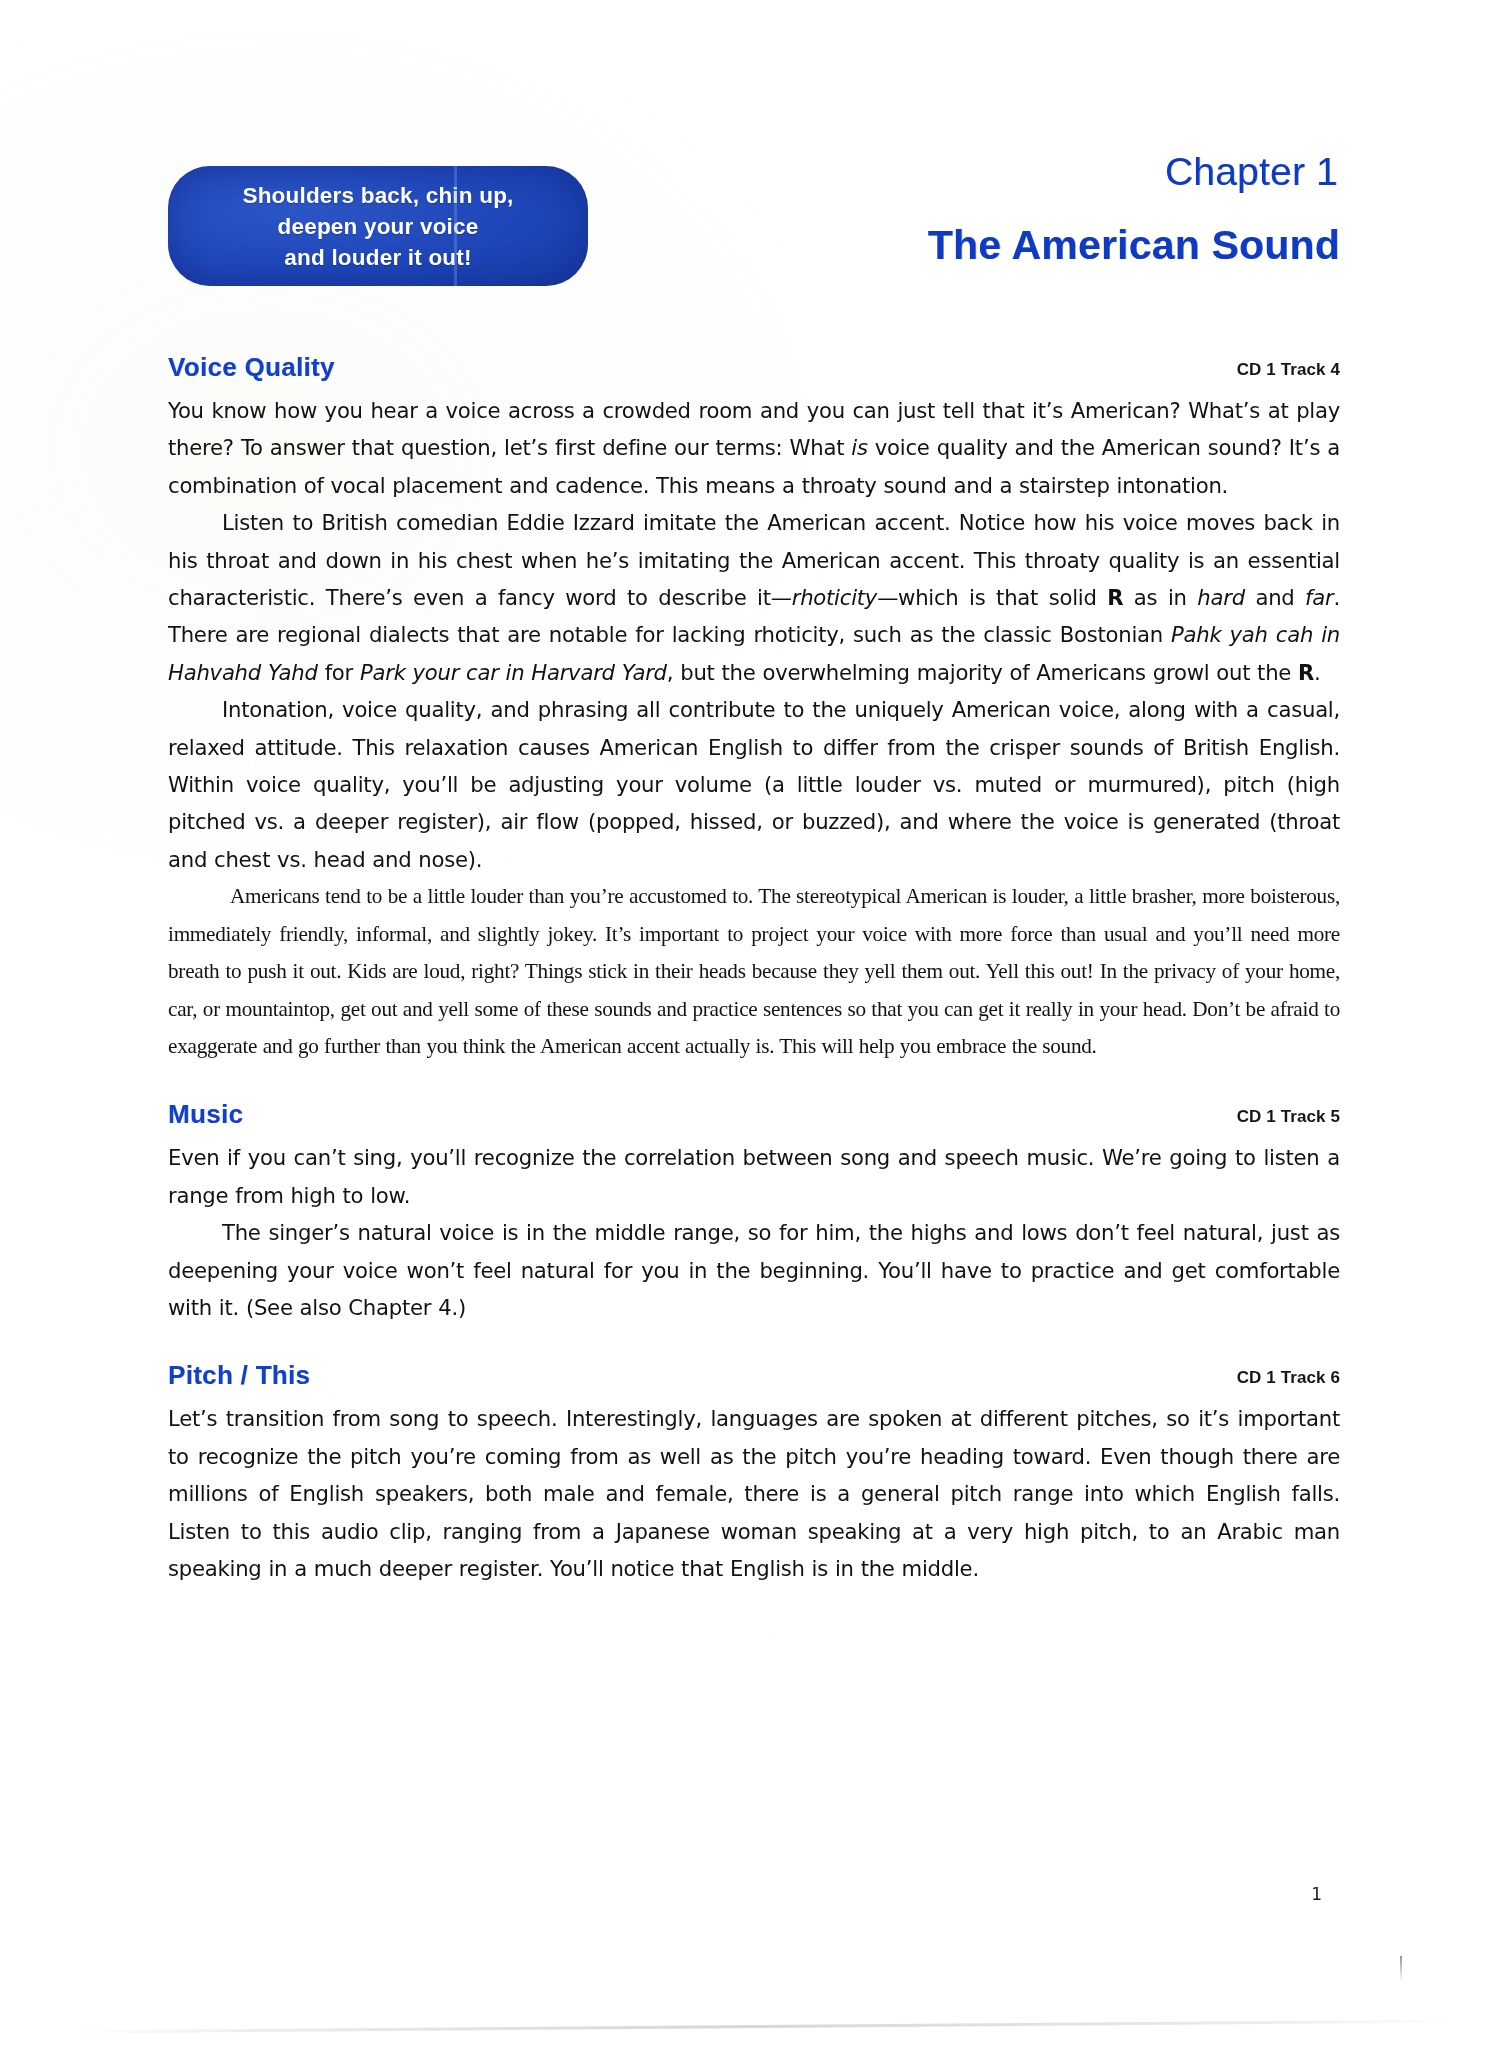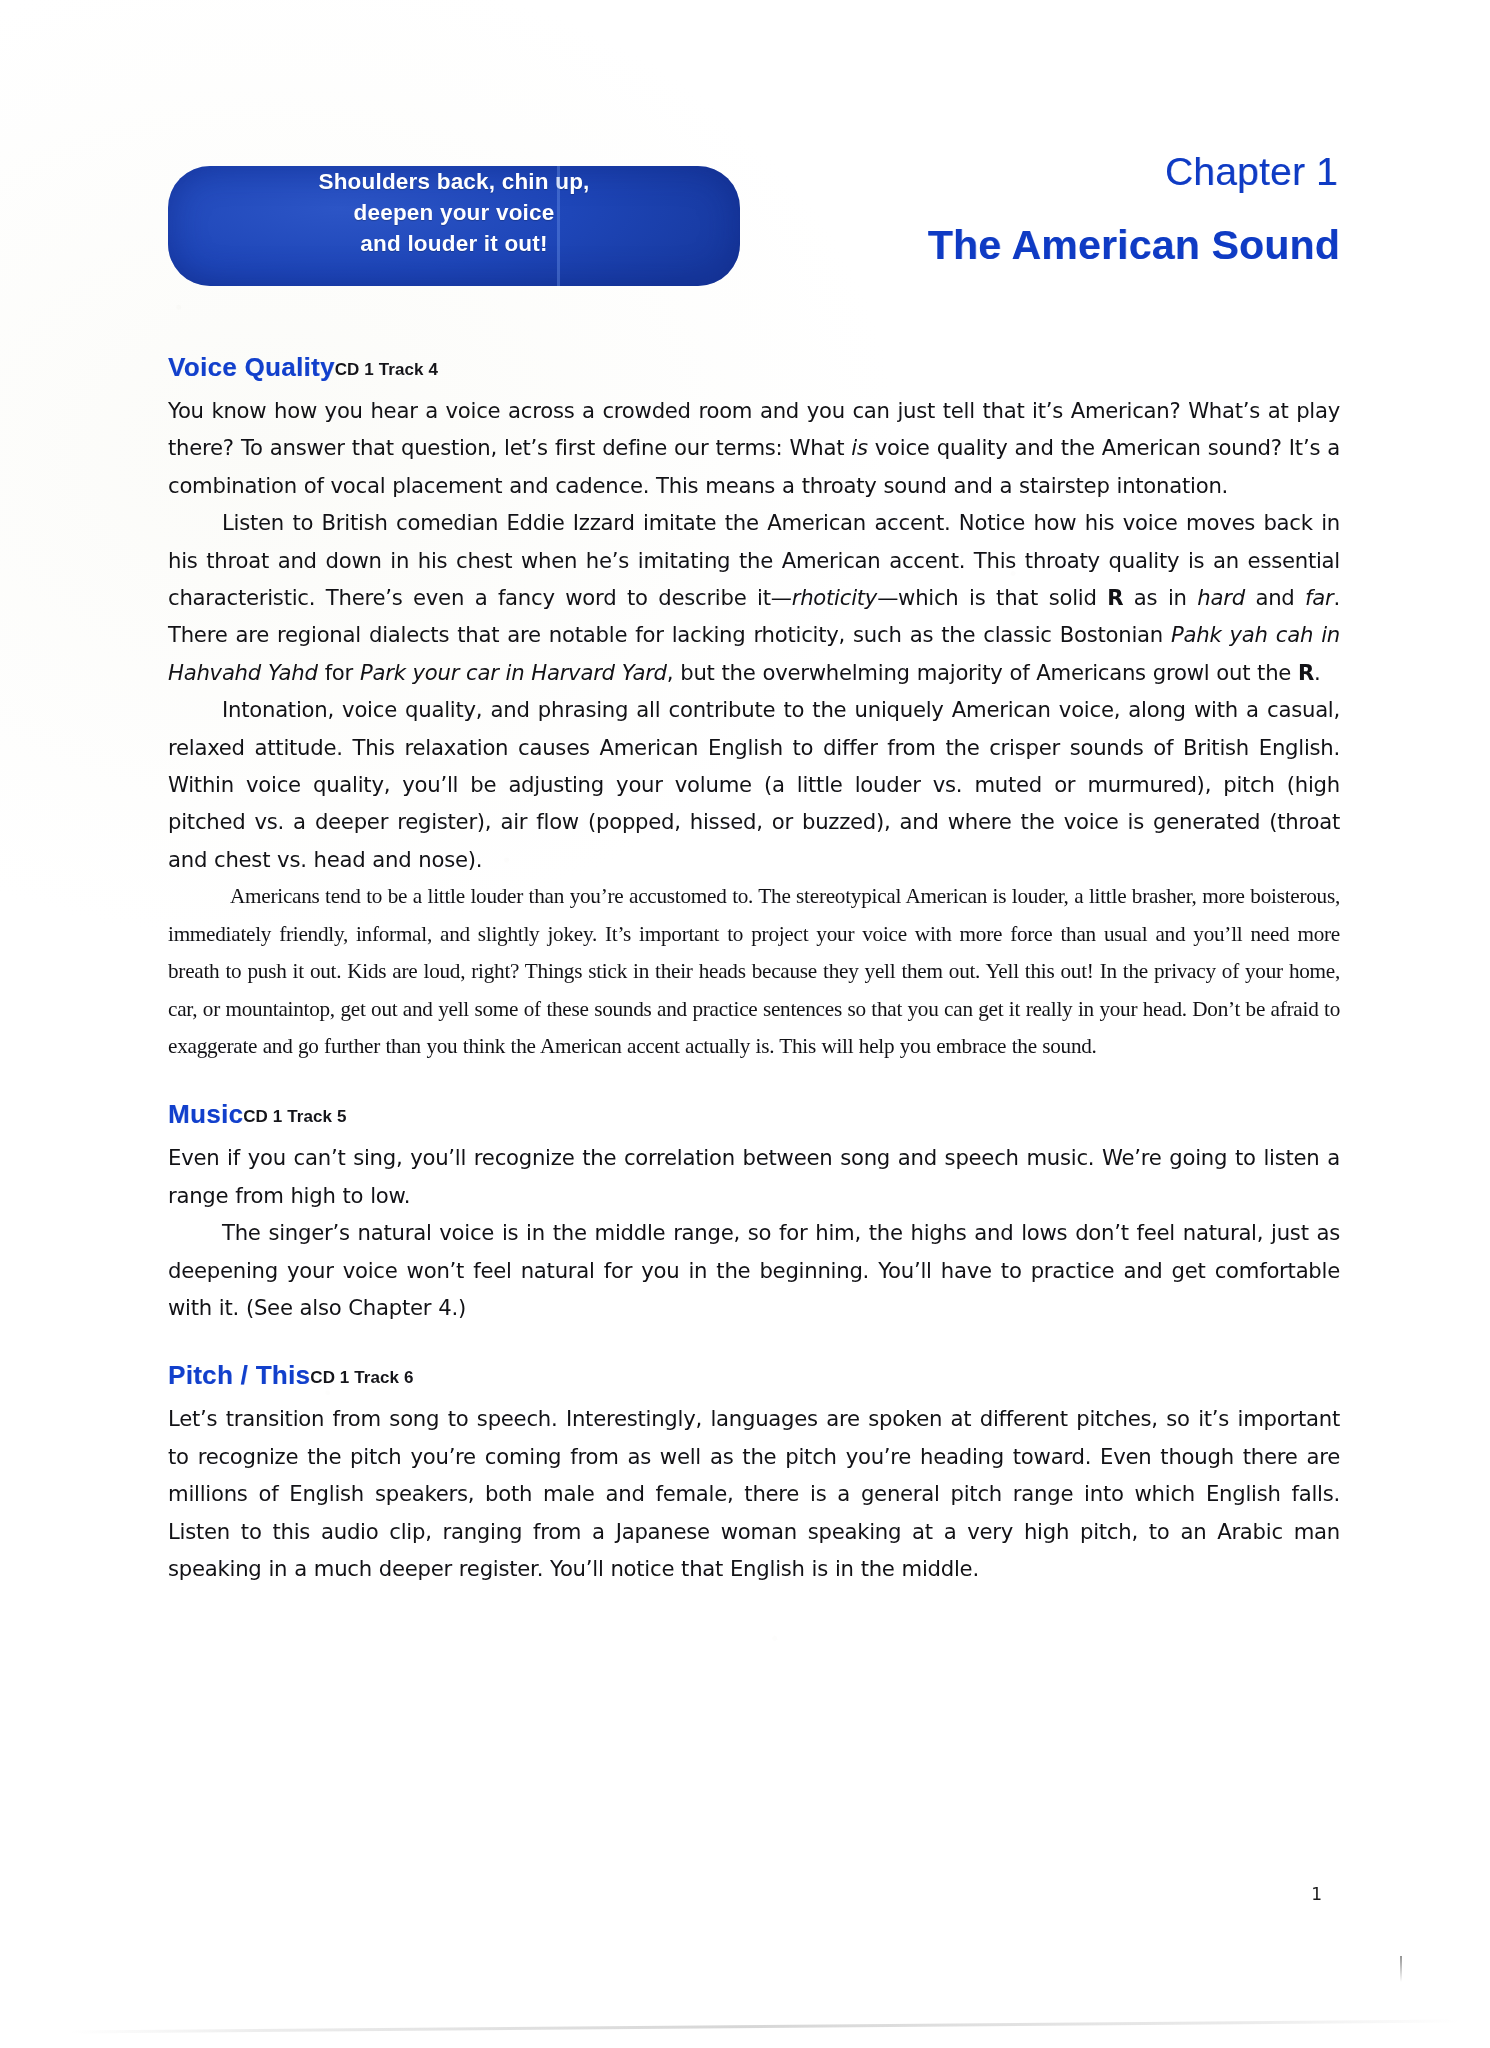--- a/index.html
+++ b/index.html
@@ -76,30 +76,30 @@
   
   .header {
     position: relative;
     height: 180px;
     margin-top: 150px;
   }
   .callout {
     position: absolute;
     left: 0;
     top: 16px;
-    width: 572px;
+    width: 420px;
     height: 120px;
     border-radius: 42px;
     background:
       radial-gradient(ellipse 420px 120px at 30% 35%, #2c55c6 0%, #1e46b8 55%, #17399f 100%);
     box-shadow: inset 0 0 36px rgba(10,32,120,.45);
     display: flex;
     flex-direction: column;
     align-items: center;
-    justify-content: flex-start;
+    justify-content: center;
     overflow: hidden;
   }
   .callout::after {
     content: "";
     position: absolute;
     left: 68%;
     top: 0;
     bottom: 0;
     width: 3px;
     background: rgba(120,160,240,.35);
@@ -132,20 +132,21 @@
     font-weight: 700;
     color: #0f3bc4;
     letter-spacing: .2px;
     text-shadow: .6px 0 0 rgba(15,59,196,.45);
   }
 
   
   .section-head {
     display: flex;
     align-items: flex-end;
+    justify-content: space-between;
     margin-top: 34px;
     margin-bottom: 9px;
   }
   .section-head.first { margin-top: 22px; }
   .sec-title {
     font-size: 26px;
     font-weight: 700;
     color: #1240cc;
     letter-spacing: .3px;
     text-shadow: .5px 0 0 rgba(18,64,204,.4);

